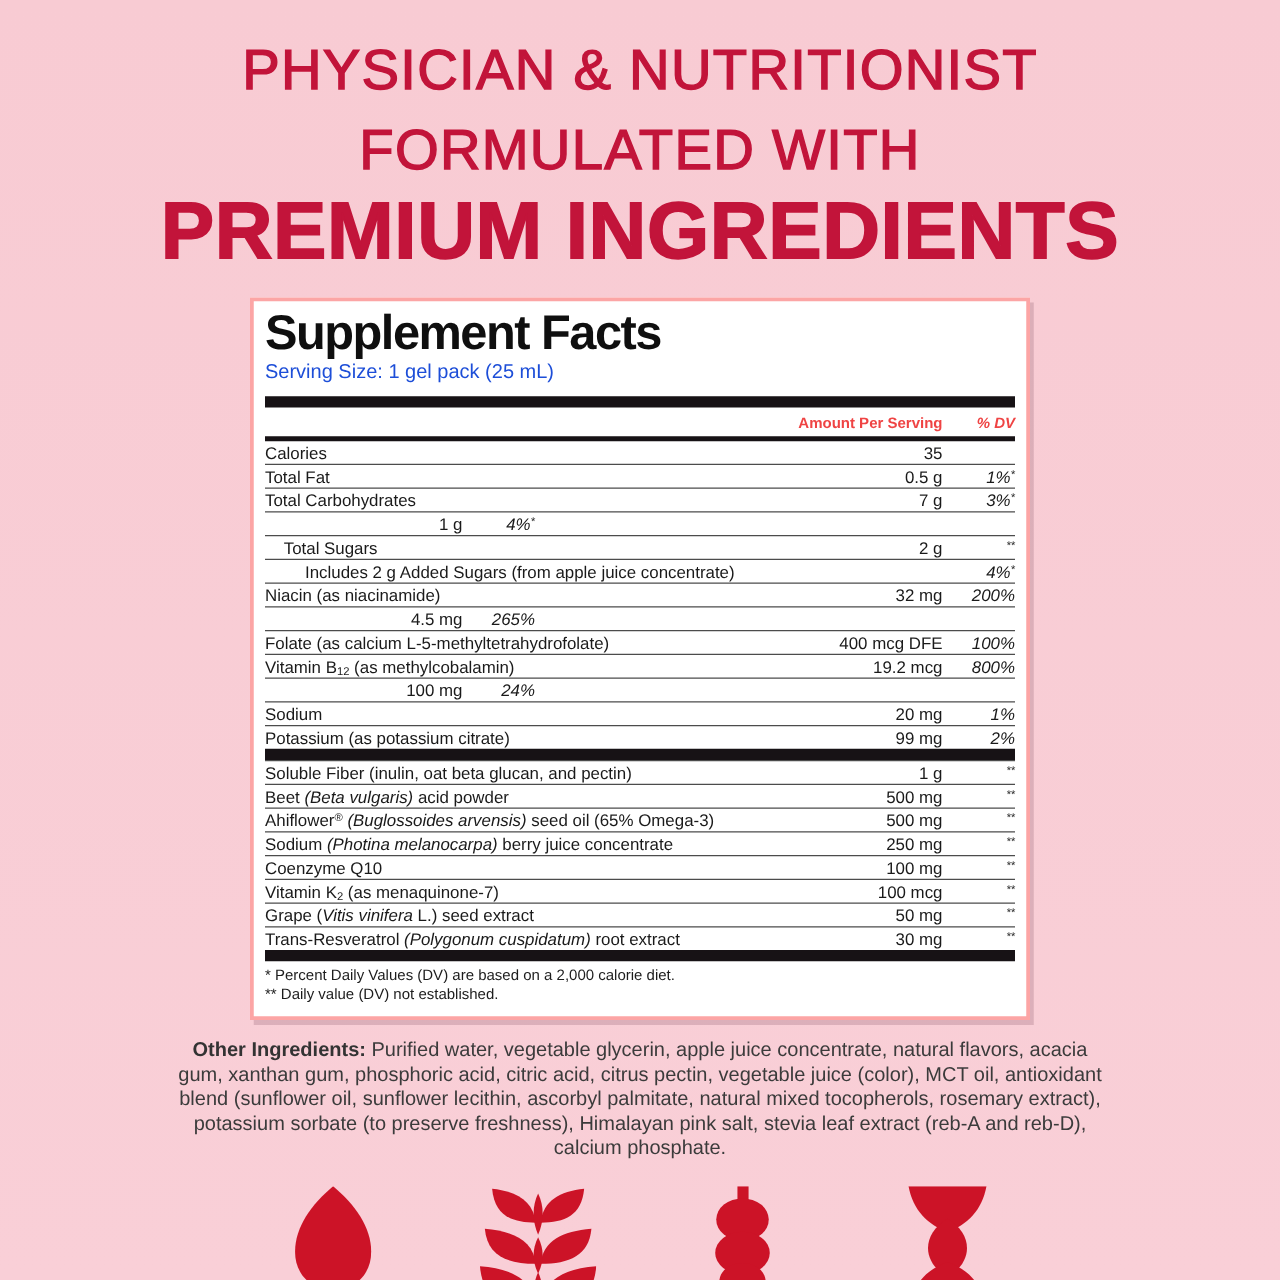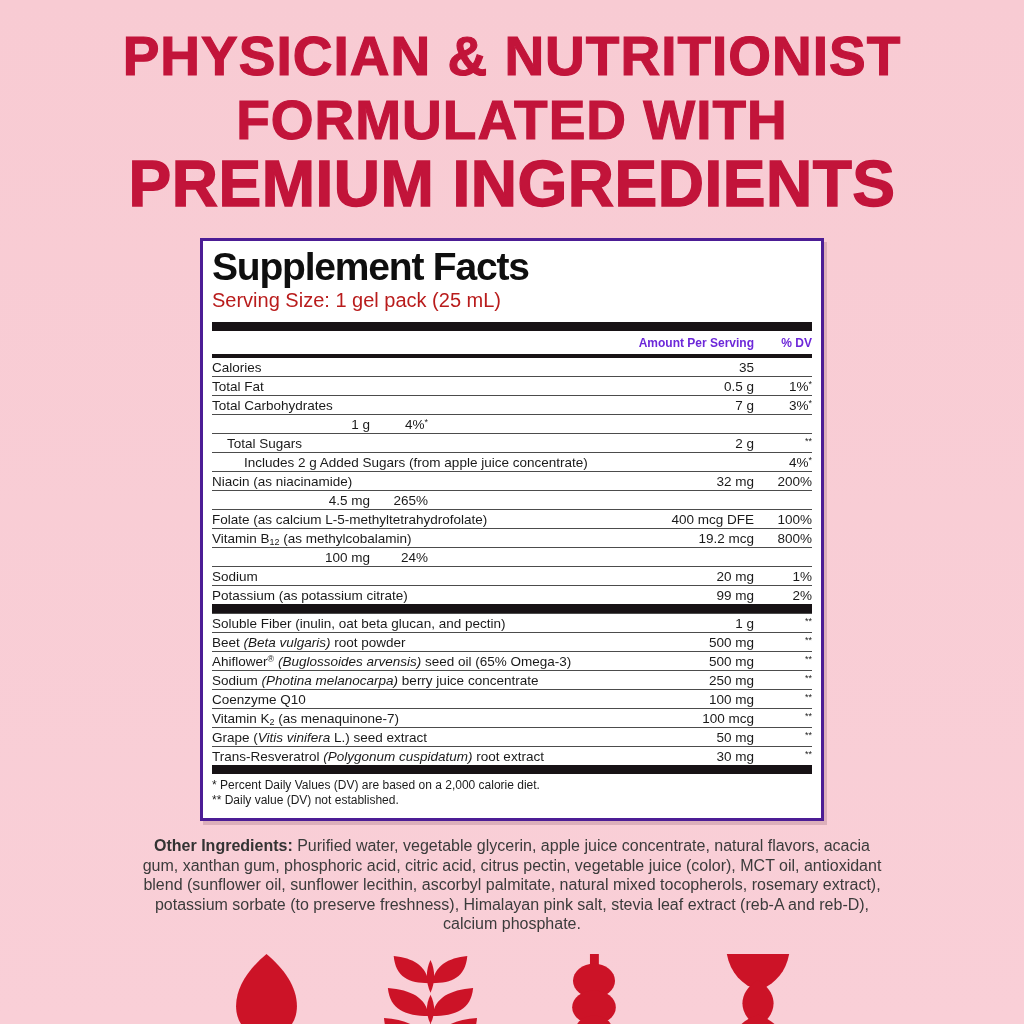--- a/index.html
+++ b/index.html
@@ -5,39 +5,39 @@
   html,body{margin:0;padding:0;}
   body{
     width:1024px;height:1024px;overflow:hidden;
     background:linear-gradient(180deg, var(--bg,#f8cbd3) 0%, var(--bg2,#f9cfd7) 100%);
     font-family:"Liberation Sans", sans-serif;
     -webkit-font-smoothing:antialiased;
   }
 
   
   .headline{padding-top:24px;text-align:center;color:var(--red,#c2143a);}
-  .h-line{font-size:55px;line-height:64px;font-weight:700;letter-spacing:1px;-webkit-text-stroke:1.1px currentColor;}
+  .h-line{font-size:45px;line-height:64px;font-weight:400;letter-spacing:1px;-webkit-text-stroke:1.1px currentColor;}
   .h-line.bold{font-size:64px;font-weight:700;-webkit-text-stroke:1.4px currentColor;letter-spacing:0.5px;}
 
   
   .panel{
     box-sizing:border-box;width:624px;margin:22px auto 0;background:#fff;
-    border:3px solid #4c1d95;padding:4px 9px 8px;
+    border:3px solid #fca5a5;padding:4px 9px 8px;
     box-shadow:3px 4px 0 rgba(120,70,85,.22);
     color:#1d1d1d;
   }
   .sf-title{font-size:39px;font-weight:700;letter-spacing:-1.2px;color:#0f0f0f;line-height:44px;}
-  .sf-serving{font-size:20px;color:#b91c1c;margin:0 0 10px;}
+  .sf-serving{font-size:16px;color:#1d4ed8;margin:0 0 10px;}
   .bar{background:#171215;}
   .bar.thick{height:9px;}
   .bar.med{height:4px;}
-  .sf-headrow{display:flex;align-items:center;font-size:12px;font-weight:700;color:#6d28d9;padding:5px 0 4px;}
+  .sf-headrow{display:flex;align-items:center;font-size:12px;font-weight:700;color:#ef4444;padding:5px 0 4px;}
   .sf-name{flex:1;min-width:0;}
   .sf-amt{width:158px;text-align:right;white-space:nowrap;}
-  .sf-dv{width:58px;text-align:right;white-space:nowrap;}
+  .sf-dv{width:58px;text-align:right;white-space:nowrap;font-style:italic;}
   .sf-rows .sf-row{display:flex;align-items:center;font-size:13.5px;line-height:15px;padding:1.5px 0;border-top:1px solid #4c4c4c;color:#1a1a1a;}
   .sf-rows[data-section="0"] .sf-row:first-child{border-top:none;}
   .sf-row.indent1 .sf-name{padding-left:15px;}
   .sf-row.indent2 .sf-name{padding-left:32px;}
   .sf-row i{}
   .sf-row sub{font-size:9px;vertical-align:-2px;line-height:0;}
   .sf-row sup,.sf-dv sup{font-size:9px;vertical-align:4px;line-height:0;}
   .sf-foot{margin-top:4px;padding-bottom:2px;}
   .sf-foot p{margin:0;font-size:12px;line-height:15px;color:#1c1c1c;}
 
@@ -137,21 +137,21 @@
         </div>
       </div>
     <div class="bar thick"></div>
     <div class="sf-rows" data-section="1">
         <div class="sf-row indent0">
           <span class="sf-name"><span>Soluble Fiber (inulin, oat beta glucan, and pectin)</span></span>
           <span class="sf-amt">1 g</span>
           <span class="sf-dv"><sup>**</sup></span>
         </div>
         <div class="sf-row indent0">
-          <span class="sf-name"><span>Beet </span><i>(Beta vulgaris)</i><span> root powder</span></span>
+          <span class="sf-name"><span>Beet </span><i>(Beta vulgaris)</i><span> acid powder</span></span>
           <span class="sf-amt">500 mg</span>
           <span class="sf-dv"><sup>**</sup></span>
         </div>
         <div class="sf-row indent0">
           <span class="sf-name"><span>Ahiflower</span><sup>®</sup><span> </span><i>(Buglossoides arvensis)</i><span> seed oil (65% Omega-3)</span></span>
           <span class="sf-amt">500 mg</span>
           <span class="sf-dv"><sup>**</sup></span>
         </div>
         <div class="sf-row indent0">
           <span class="sf-name"><span>Sodium </span><i>(Photina melanocarpa)</i><span> berry juice concentrate</span></span>

